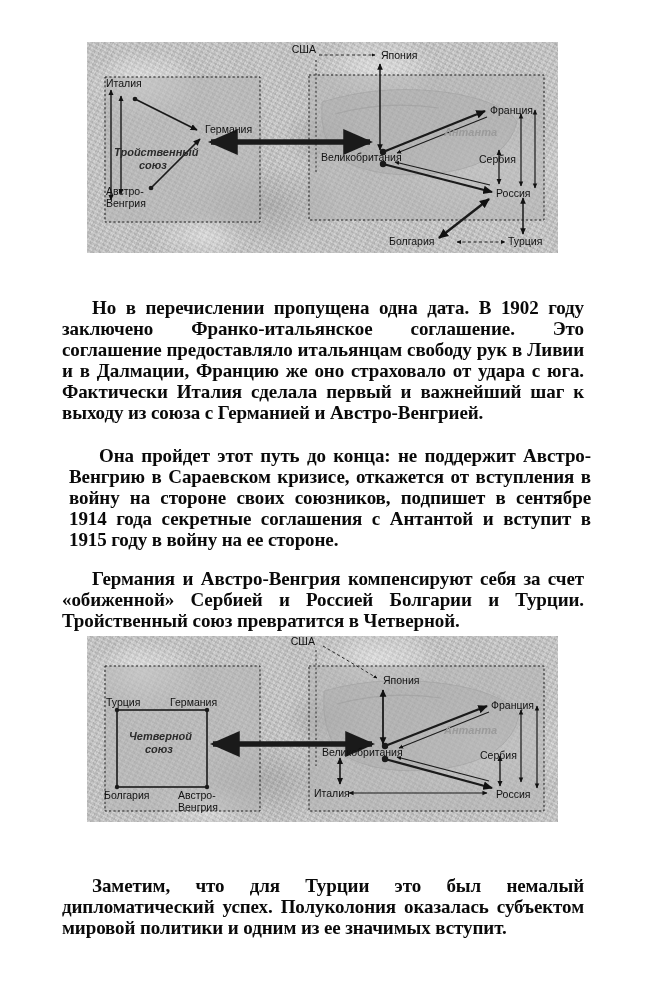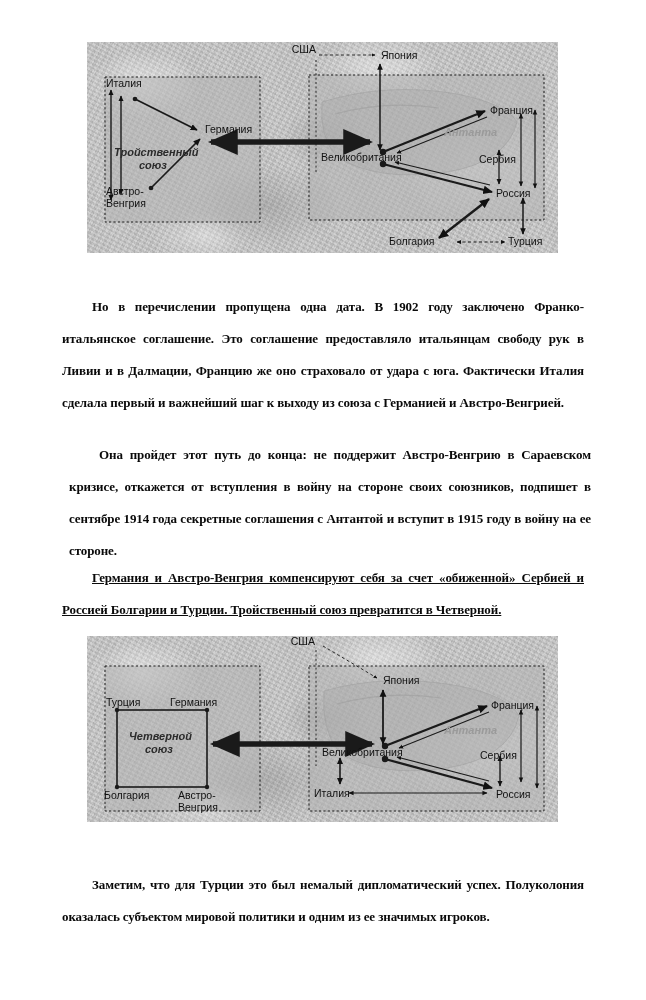--- a/index.html
+++ b/index.html
@@ -39,32 +39,32 @@
       repeating-linear-gradient(72deg, rgba(0,0,0,.035) 0 1px, rgba(255,255,255,.05) 1px 3px);
     opacity:1;
   }
   .fig-svg{position:absolute;inset:0;width:100%;height:100%;}
 
   
   .para{
     position:absolute;
     left:62px;width:522px;
     font-family:"Liberation Serif", serif;
-    font-size:13px;
-    line-height:32px;
+    font-size:19px;
+    line-height:21px;
     text-align:justify;
     text-indent:30px;
     font-weight:700;
     letter-spacing:-0.1px;
     color:#0a0a0a;
     -webkit-font-smoothing:none;
   }
   #para-1{top:278px;}
   #para-2{top:426px;margin-left:7px;}
-  #para-3{top:549px;text-decoration:underline;}
+  #para-3{top:549px;}
   #para-4{top:856px;}
 
   .fig-text{
     font-family:"Liberation Sans", sans-serif;
     font-size:10.5px;
     fill:#111;
   }
   .alliance-label{
     font-family:"Liberation Sans", sans-serif;
     font-size:11px;
@@ -216,15 +216,15 @@
       <text class="fig-text" x="404" y="73">Франция</text>
       <text class="fig-text" x="393" y="123">Сербия</text>
       <text class="fig-text" x="409" y="162">Россия</text>
 
       <text class="alliance-label" x="42" y="104" fill="#2b2b2b">Четверной</text>
       <text class="alliance-label" x="58" y="117" fill="#2b2b2b">союз</text>
       <text class="alliance-label" x="357" y="98" fill="#9a9a9a">Антанта</text>
     </svg>
   </div>
 
-  <p class="para" id="para-4">Заметим, что для Турции это был немалый дипломатический успех. Полуколония оказалась субъектом мировой политики и одним из ее значимых игроков.</p>
+  <p class="para" id="para-4">Заметим, что для Турции это был немалый дипломатический успех. Полуколония оказалась субъектом мировой политики и одним из ее значимых вступит.</p>
 
 </div>
 
 </body></html>

